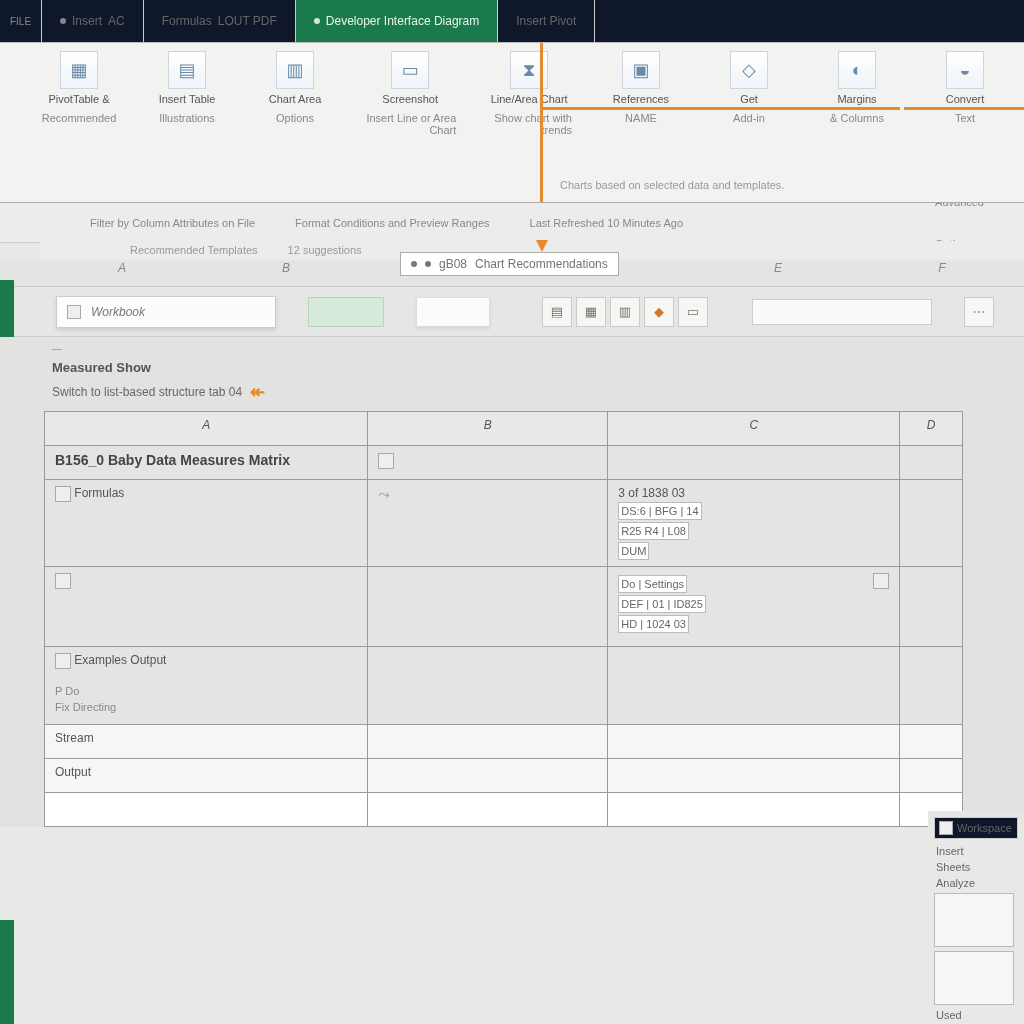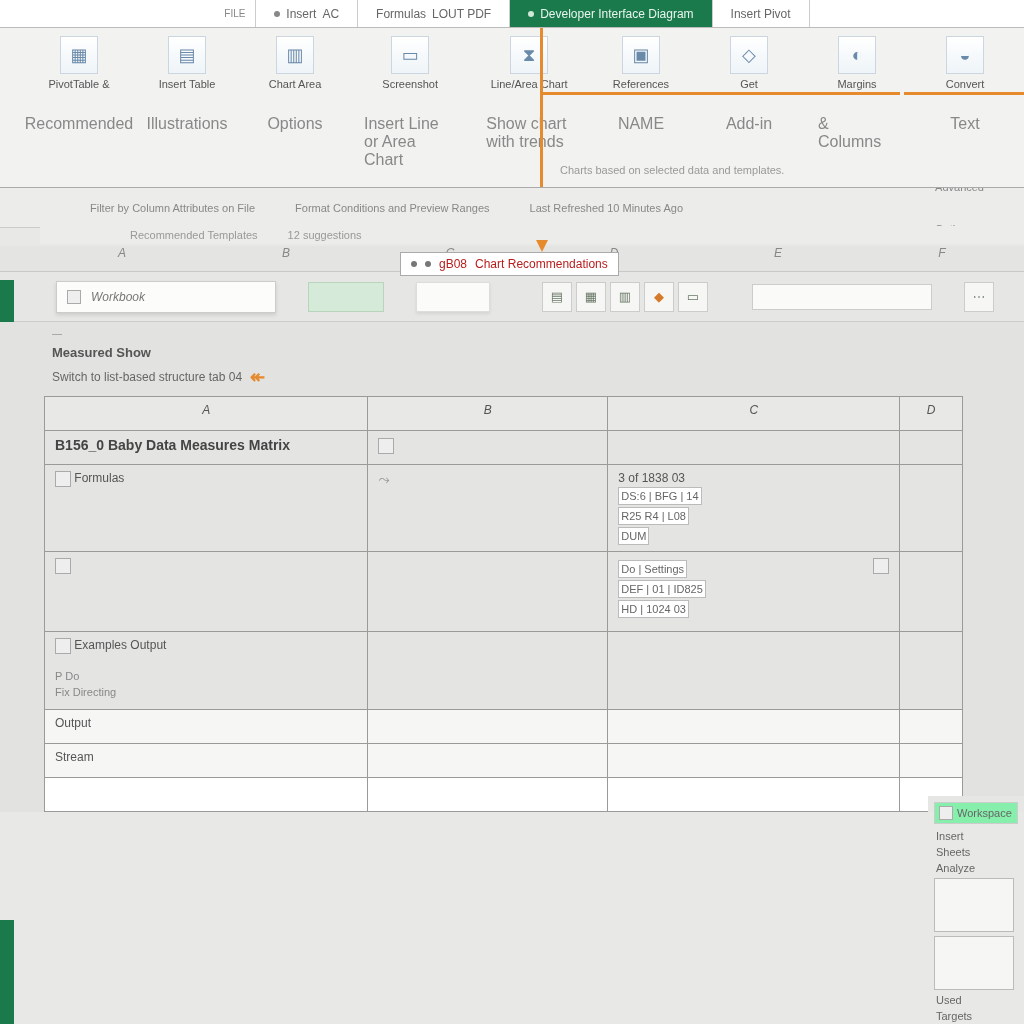--- a/index.html
+++ b/index.html
@@ -1,38 +1,38 @@
 <!DOCTYPE html>
 <html><head>
 <meta charset="utf-8">
 <style>
 * { box-sizing: border-box; margin: 0; padding: 0; font-family: "Segoe UI", Arial, sans-serif; }
 body { width: 1024px; height: 1024px; background: #e8e8e6; overflow: hidden; font-size: 12px; color: #555; }
 
 
-.tab-bar { height: 28px; background: #ffffff; display: flex; border-bottom: 1px solid #bbb; justify-content: center; }
+.tab-bar { height: 43px; background: #0f172a; display: flex; border-bottom: 1px solid #bbb; }
 .left-handle { width: 42px; border-right: 1px solid #ccc; display:flex; align-items:center; justify-content:center; font-size:10px; color:#888;}
 .tab { padding: 4px 18px; border-right: 1px solid #ccc; display:flex; align-items:center; gap:6px; font-size:12px; color:#666; }
 .tab.green { background: #1a7a4c; color: #e8f5ee; }
 .tab .dot { width:6px; height:6px; background:#888; border-radius:50%; }
 
 
 .ribbon { background: #f2f2f0; height: 160px; border-bottom: 1px solid #aaa; position:relative; overflow:hidden;}
 .rib-row { display:flex; align-items:flex-start; padding: 8px 20px 0 40px; gap: 30px; }
 .rib-group { display:flex; flex-direction:column; align-items:center; gap:4px; min-width:78px;}
 .rib-icon { width:38px; height:38px; border:1px solid #ccd6e0; background: linear-gradient(#fff,#eef4f8); display:flex; align-items:center; justify-content:center; font-size:18px; color:#6a8aaa;}
 .rib-label { font-size:11px; text-align:center; color:#555; line-height:1.2; }
-.rib-sub { font-size:16px; color:#888; text-align:left; margin-top:20px;}
+.rib-sub { font-size:11px; color:#888; text-align:right; margin-top:2px;}
 .rib-sub2{ font-size:11px; color:#999; text-align:left; margin-top:0;}
 .rib-footer { position:absolute; bottom:2px; left:40px; right:10px; font-size:11px; color:#999; display:flex; gap:30px;}
 .orange-callout-v { position:absolute; left:540px; top:0; width:3px; height:250px; background:#e68a2e; z-index:5;}
 .orange-callout-h1 { position:absolute; left:540px; top:64px; width:180px; height:3px; background:#e68a2e; z-index:5;}
 .orange-callout-h2 { position:absolute; left:700px; top:64px; width:200px; height:3px; background:#e68a2e; z-index:5;}
 .orange-line-far { position:absolute; right:0; top:64px; width:120px; height:3px; background:#e68a2e; z-index:5;}
-.tooltip-bubble { position:absolute; left:400px; top:252px; background:#fff; border:1px solid #aaa; padding:4px 10px; font-size:12px; color:#b91c1c; display:flex; align-items:center; gap:8px; z-index:6;}
+.tooltip-bubble { position:absolute; left:400px; top:252px; background:#fff; border:1px solid #aaa; padding:4px 10px; font-size:12px; color:#737373; display:flex; align-items:center; gap:8px; z-index:6;}
 .tooltip-bubble .dot2 { width:6px; height:6px; background:#777; border-radius:50%; }
 .arrowhead { position:absolute; left:536px; top:240px; width:0;height:0; border-left:6px solid transparent; border-right:6px solid transparent; border-top:12px solid #e68a2e; z-index:6;}
 
 
 .thinbar { height:40px; background:#ececea; border-bottom:1px solid #ccc; display:flex; align-items:center; gap:40px; padding-left:90px; font-size:11px; color:#888;}
 .thinbar .fr { margin-left:auto; margin-right:40px; display:flex; gap:30px;flex-direction:column; }
 
 
 .colhdr { height:26px; background:#e4e4e2; display:flex; padding-left:40px; border-bottom:1px solid #c8c8c6;}
 .colhdr .ch { flex:1; text-align:center; font-size:12px; color:#888; font-style:italic;}
@@ -59,21 +59,21 @@
 table.grid th, table.grid td { border:1px solid #9a9a98; padding:6px 10px; font-size:12px; color:#555; background:#e4e4e2; vertical-align:top; height:34px; overflow:hidden;}
 table.grid th { text-align:center; font-style:italic; font-weight:normal; background:#e8e8e6;}
 table.grid .hdr-row td { font-weight:600; font-size:14px; color:#444;}
 table.grid .sm-icon { display:inline-block; width:16px; height:16px; border:1px solid #aaa; background:#eee; vertical-align:middle;}
 table.grid .cellblock { background:#fff; border:1px solid #bbb; padding:2px; font-size:11px; color:#666; margin-top:2px; display:inline-block;}
 .col-a { width:310px;} .col-b{width:230px;} .col-c{width:280px;} .col-d{width:60px;}
 .tallrow td { height:110px; }
 
 
 .side-panel { position:absolute; right:0; top:474px; width:96px; bottom:0; background:#e6e6e4; font-size:11px; color:#666; padding:6px;}
-.side-panel .sp-hdr { background:#86efac; border:1px solid #ccc; padding:3px 4px; font-size:11px; margin-bottom:6px; display:flex; gap:4px; align-items:center;}
+.side-panel .sp-hdr { background:#0f172a; border:1px solid #ccc; padding:3px 4px; font-size:11px; margin-bottom:6px; display:flex; gap:4px; align-items:center;}
 .side-panel .sp-icon { width:14px; height:14px; border:1px solid #aaa; background:#eee;}
 .side-panel .sp-item { margin:4px 2px; font-size:11px; color:#666;}
 .side-panel .sp-box { width:80px; height:54px; border:1px solid #bbb; background:#f6f6f4; margin:4px 0;}
 
 .gutter-green2 { position:absolute; left:0; top:920px; width:14px; height:104px; background:#1a7a4c;}
 
 </style>
 </head>
 <body>
 
@@ -262,27 +262,27 @@
       <td>
         <div><span class="sm-icon"></span> <span>Examples  Output</span></div>
         <div style="font-size:11px;color:#888;margin-top:16px">P   Do</div>
         <div style="font-size:11px;color:#888;margin-top:4px">Fix Directing</div>
       </td>
       <td></td>
       <td></td>
       <td></td>
     </tr>
     <tr>
+      <td style="background:#f6f6f4"><span>Stream</span></td>
+      <td style="background:#f6f6f4"></td>
+      <td style="background:#f6f6f4"></td>
+      <td style="background:#f6f6f4"></td>
+    </tr>
+    <tr>
       <td style="background:#f6f6f4"><span>Output</span></td>
-      <td style="background:#f6f6f4"></td>
-      <td style="background:#f6f6f4"></td>
-      <td style="background:#f6f6f4"></td>
-    </tr>
-    <tr>
-      <td style="background:#f6f6f4"><span>Stream</span></td>
       <td style="background:#f6f6f4"></td>
       <td style="background:#f6f6f4"></td>
       <td style="background:#f6f6f4"></td>
     </tr>
     <tr>
       <td style="background:#fff"></td>
       <td style="background:#fff"></td>
       <td style="background:#fff"></td>
       <td style="background:#fff"></td>
     </tr>

